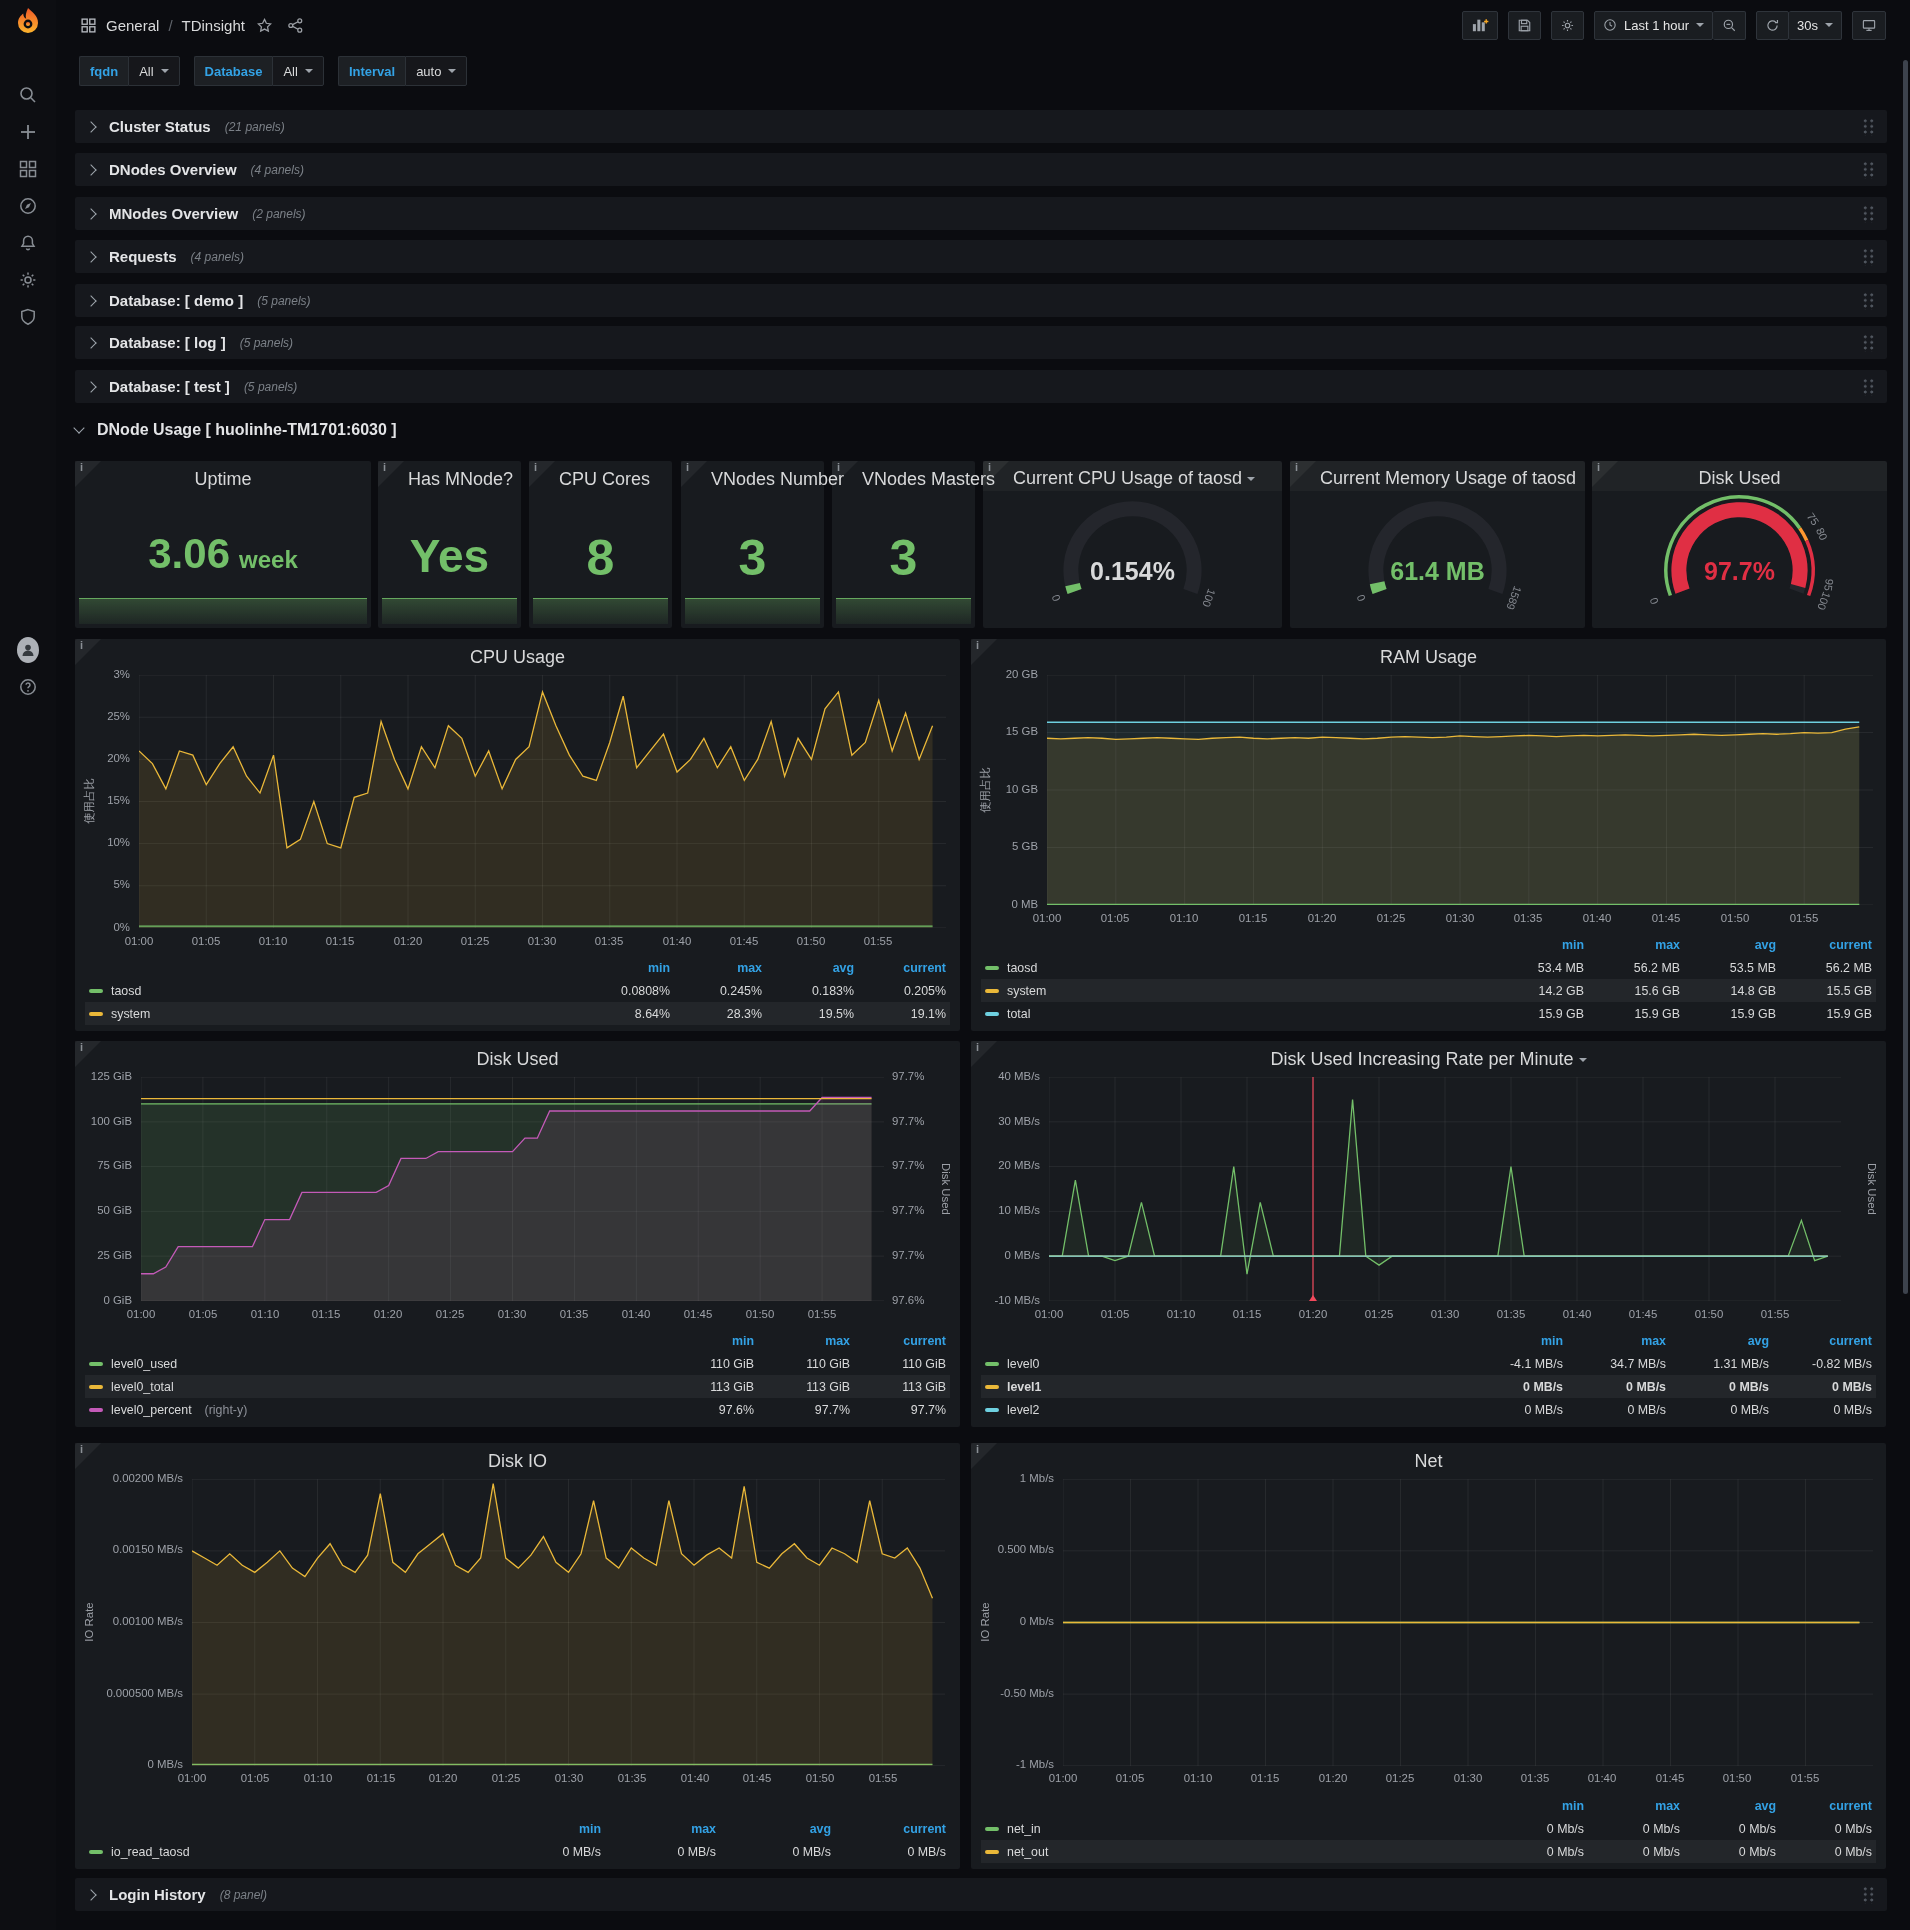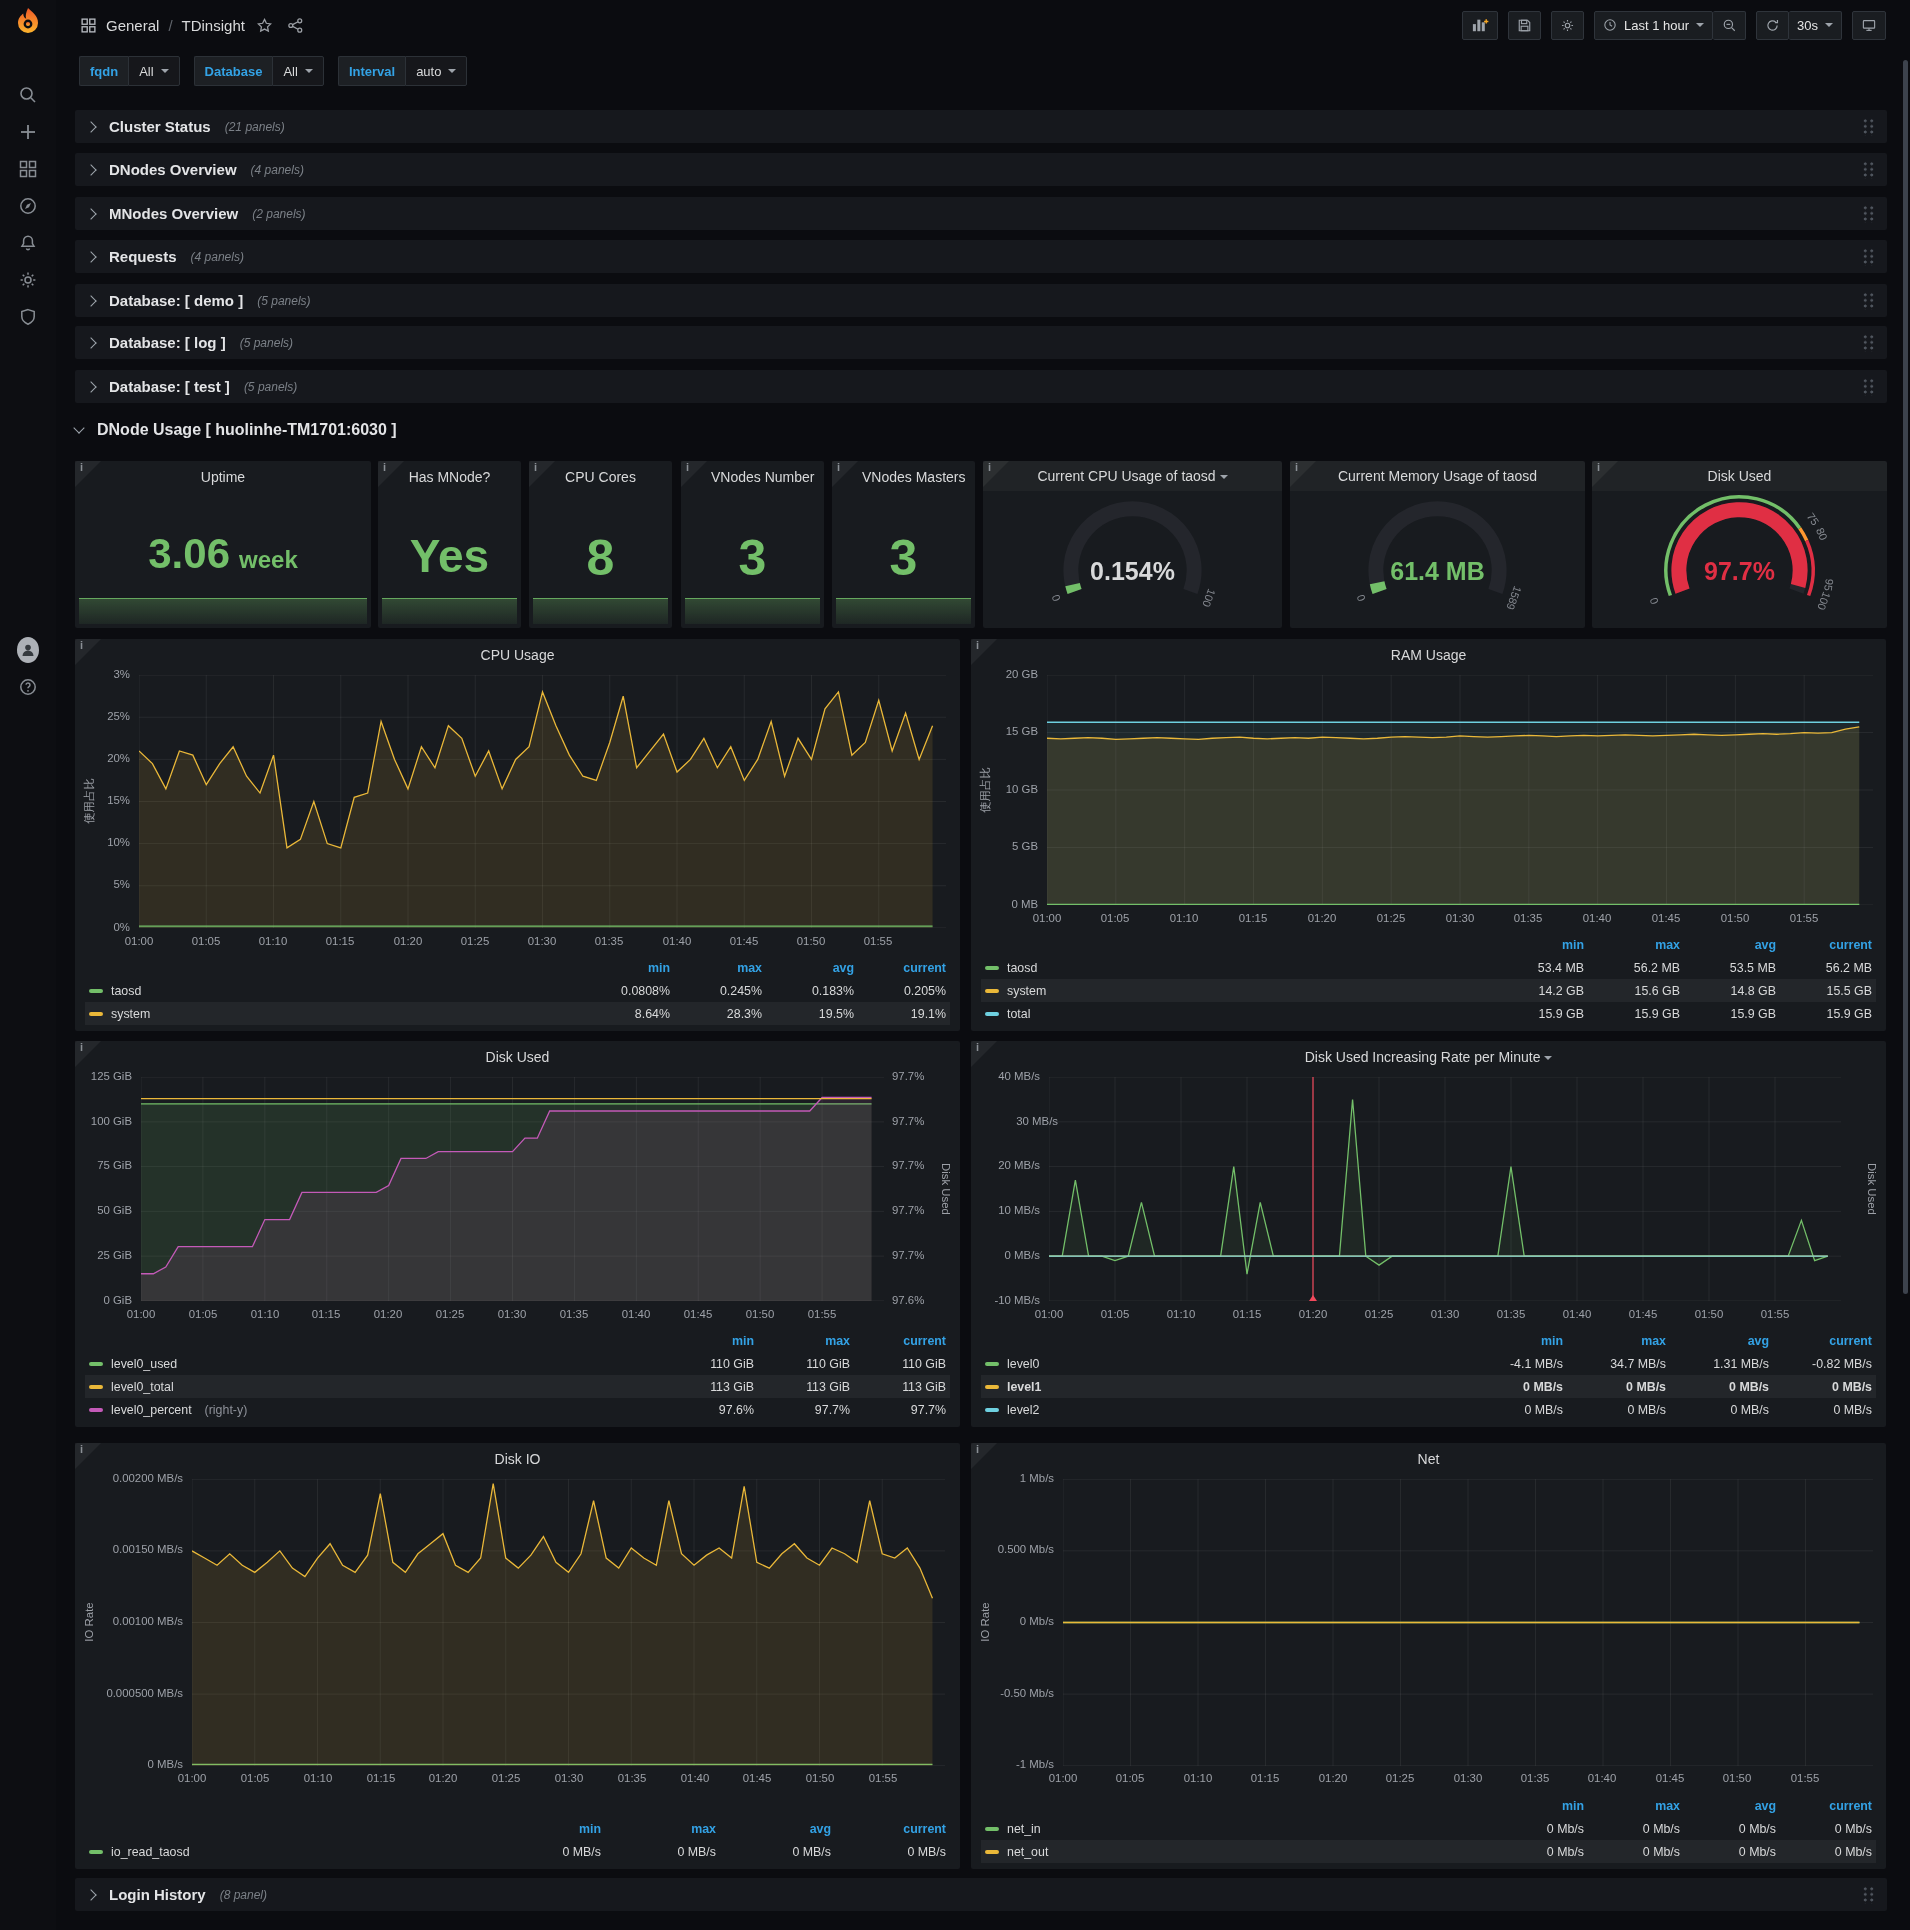--- a/index.html
+++ b/index.html
@@ -33,21 +33,21 @@
   .rowbar .rtitle,.rowhead .rtitle{font-size:15px;font-weight:700;color:#e3e4e6}
   .rcount{font-size:12px;font-style:italic;color:#7b8087;margin-left:14px}
   .dots{position:absolute;right:12px;top:8px;width:13px;height:18px;background-image:radial-gradient(circle,#50565f 1.3px,transparent 1.6px);background-size:6.5px 5.6px;cursor:grab}
   .rowhead{position:absolute;left:75px;top:413px;width:1812px;height:34px;display:flex;align-items:center;cursor:pointer}
   #row-0{top:110px}#row-1{top:153px}#row-2{top:197px}#row-3{top:240px}#row-4{top:284px}#row-5{top:326px}#row-6{top:370px}
   #row-login{top:1878px}
   
   .panel{position:absolute;background:#181b1f;border-radius:2px}
   .icorner{position:absolute;top:0;left:0;width:0;height:0;border-top:26px solid rgba(255,255,255,.055);border-right:26px solid transparent;z-index:3;cursor:pointer}
   .icorner::after{content:"i";position:absolute;top:-26px;left:5px;font-size:11px;font-weight:700;color:#8b9096}
-  .ptitle{position:absolute;top:8px;left:30px;right:30px;text-align:center;font-size:14px;font-weight:500;color:#d8d9da;cursor:pointer;white-space:nowrap;z-index:2}
+  .ptitle{position:absolute;top:8px;left:30px;right:30px;text-align:center;font-size:18px;font-weight:500;color:#d8d9da;cursor:pointer;white-space:nowrap;z-index:2}
   .gband{position:absolute;top:0;left:0;right:0;height:30px;background:rgba(255,255,255,.035);border-radius:2px 2px 0 0}
   .gband~.ptitle{top:7px}
   
   #p-uptime{left:75px;top:461px;width:296px;height:167px}
   #p-mnode{left:378px;top:461px;width:143px;height:167px}
   #p-cores{left:529px;top:461px;width:143px;height:167px}
   #p-vnodes{left:681px;top:461px;width:143px;height:167px}
   #p-masters{left:832px;top:461px;width:143px;height:167px}
   .bigval{position:absolute;left:0;right:0;top:72px;text-align:center;color:#73bf69;font-weight:700;font-size:50px;line-height:1}
   #p-uptime .bigval{font-size:42px}
@@ -685,21 +685,21 @@
         <path d="M 0.0 180.0 L 13.3 180.0 L 26.5 103.5 L 39.8 180.0 L 53.1 180.0 L 66.3 184.5 L 79.6 180.0 L 92.9 126.0 L 106.1 180.0 L 119.4 180.0 L 132.7 180.0 L 145.9 180.0 L 159.2 180.0 L 172.5 180.0 L 185.7 90.0 L 199.0 198.0 L 212.3 126.0 L 225.5 180.0 L 238.8 180.0 L 252.1 180.0 L 265.3 180.0 L 278.6 180.0 L 291.9 180.0 L 305.1 22.5 L 318.4 180.0 L 331.7 189.0 L 344.9 180.0 L 358.2 180.0 L 371.5 180.0 L 384.7 180.0 L 398.0 180.0 L 411.3 180.0 L 424.5 180.0 L 437.8 180.0 L 451.1 180.0 L 464.3 90.0 L 477.6 180.0 L 490.9 180.0 L 504.1 180.0 L 517.4 180.0 L 530.7 180.0 L 543.9 180.0 L 557.2 180.0 L 570.5 180.0 L 583.7 180.0 L 597.0 180.0 L 610.3 180.0 L 623.5 180.0 L 636.8 180.0 L 650.1 180.0 L 663.3 180.0 L 676.6 180.0 L 689.9 180.0 L 703.1 180.0 L 716.4 180.0 L 729.7 180.0 L 742.9 180.0 L 756.2 144.0 L 769.5 184.5 L 782.7 180.0 L 782.7 180.0 L 0.0 180.0 Z" fill="#73bf69" fill-opacity="0.08" stroke="none"></path>
         <path d="M 0.0 180.0 L 13.3 180.0 L 26.5 103.5 L 39.8 180.0 L 53.1 180.0 L 66.3 184.5 L 79.6 180.0 L 92.9 126.0 L 106.1 180.0 L 119.4 180.0 L 132.7 180.0 L 145.9 180.0 L 159.2 180.0 L 172.5 180.0 L 185.7 90.0 L 199.0 198.0 L 212.3 126.0 L 225.5 180.0 L 238.8 180.0 L 252.1 180.0 L 265.3 180.0 L 278.6 180.0 L 291.9 180.0 L 305.1 22.5 L 318.4 180.0 L 331.7 189.0 L 344.9 180.0 L 358.2 180.0 L 371.5 180.0 L 384.7 180.0 L 398.0 180.0 L 411.3 180.0 L 424.5 180.0 L 437.8 180.0 L 451.1 180.0 L 464.3 90.0 L 477.6 180.0 L 490.9 180.0 L 504.1 180.0 L 517.4 180.0 L 530.7 180.0 L 543.9 180.0 L 557.2 180.0 L 570.5 180.0 L 583.7 180.0 L 597.0 180.0 L 610.3 180.0 L 623.5 180.0 L 636.8 180.0 L 650.1 180.0 L 663.3 180.0 L 676.6 180.0 L 689.9 180.0 L 703.1 180.0 L 716.4 180.0 L 729.7 180.0 L 742.9 180.0 L 756.2 144.0 L 769.5 184.5 L 782.7 180.0" stroke="#73bf69" stroke-width="1.3" fill="none"></path>
         <path d="M 0.0 180.0 L 782.7 180.0" stroke="#eab839" stroke-width="1.3" fill="none"></path>
         <path d="M 0.0 180.0 L 782.7 180.0" stroke="#6ed0e0" stroke-width="1.3" fill="none"></path>
       </svg>
     </div>
     <div class="ytick" style="left: 0px; width: 69px; top: 253px;">-10 MB/s</div>
     <div class="ytick" style="left: 0px; width: 69px; top: 208px;">0 MB/s</div>
     <div class="ytick" style="left: 0px; width: 69px; top: 163px;">10 MB/s</div>
     <div class="ytick" style="left: 0px; width: 69px; top: 118px;">20 MB/s</div>
-    <div class="ytick" style="left: 18px; width: 69px; top: 74px; padding-left: 7px;">30 MB/s</div>
+    <div class="ytick" style="left: 0px; width: 69px; top: 74px; padding-left: 7px;">30 MB/s</div>
     <div class="ytick" style="left: 0px; width: 69px; top: 29px;">40 MB/s</div>
     <div class="xtick" style="left: 78px; top: 267px; transform: translateX(-50%);">01:00</div>
     <div class="xtick" style="left: 144px; top: 267px; transform: translateX(-50%);">01:05</div>
     <div class="xtick" style="left: 210px; top: 267px; transform: translateX(-50%);">01:10</div>
     <div class="xtick" style="left: 276px; top: 267px; transform: translateX(-50%);">01:15</div>
     <div class="xtick" style="left: 342px; top: 267px; transform: translateX(-50%);">01:20</div>
     <div class="xtick" style="left: 408px; top: 267px; transform: translateX(-50%);">01:25</div>
     <div class="xtick" style="left: 474px; top: 267px; transform: translateX(-50%);">01:30</div>
     <div class="xtick" style="left: 540px; top: 267px; transform: translateX(-50%);">01:35</div>
     <div class="xtick" style="left: 606px; top: 267px; transform: translateX(-50%);">01:40</div>

